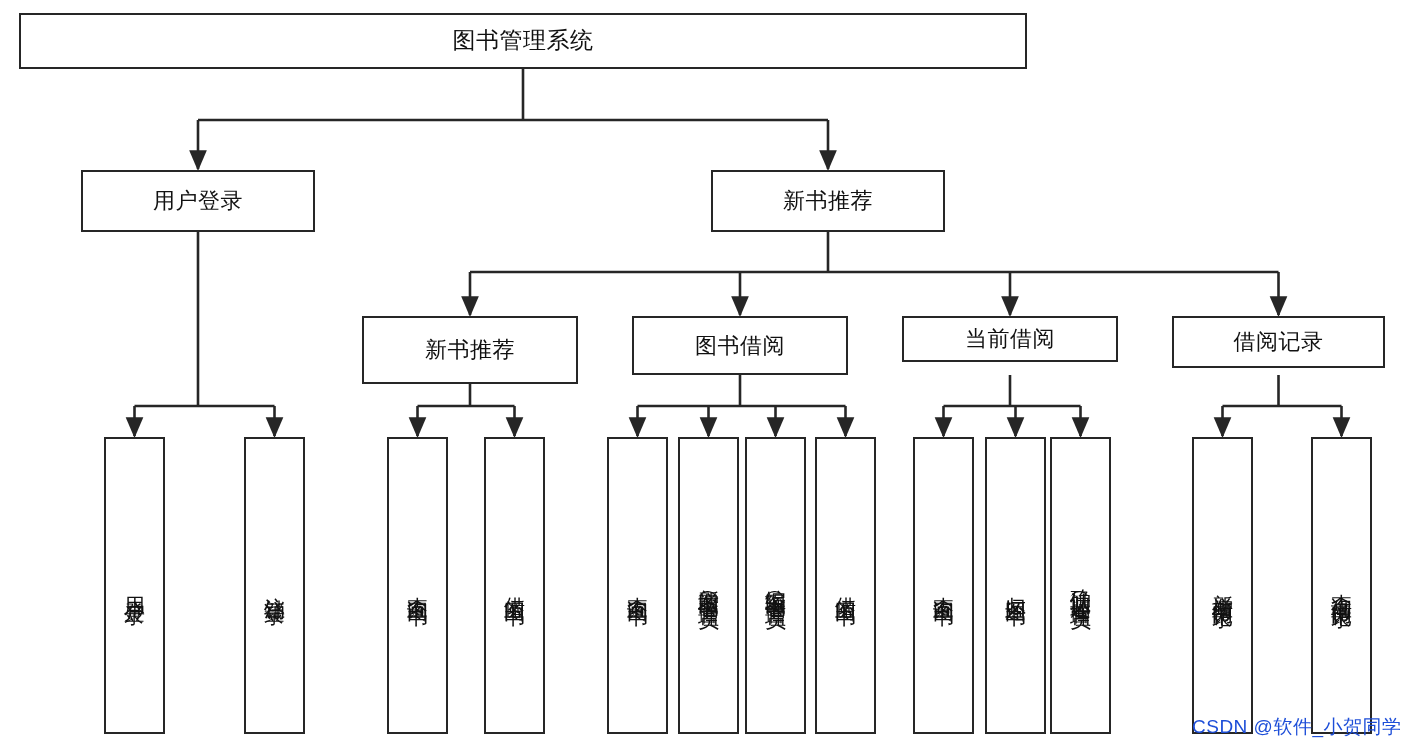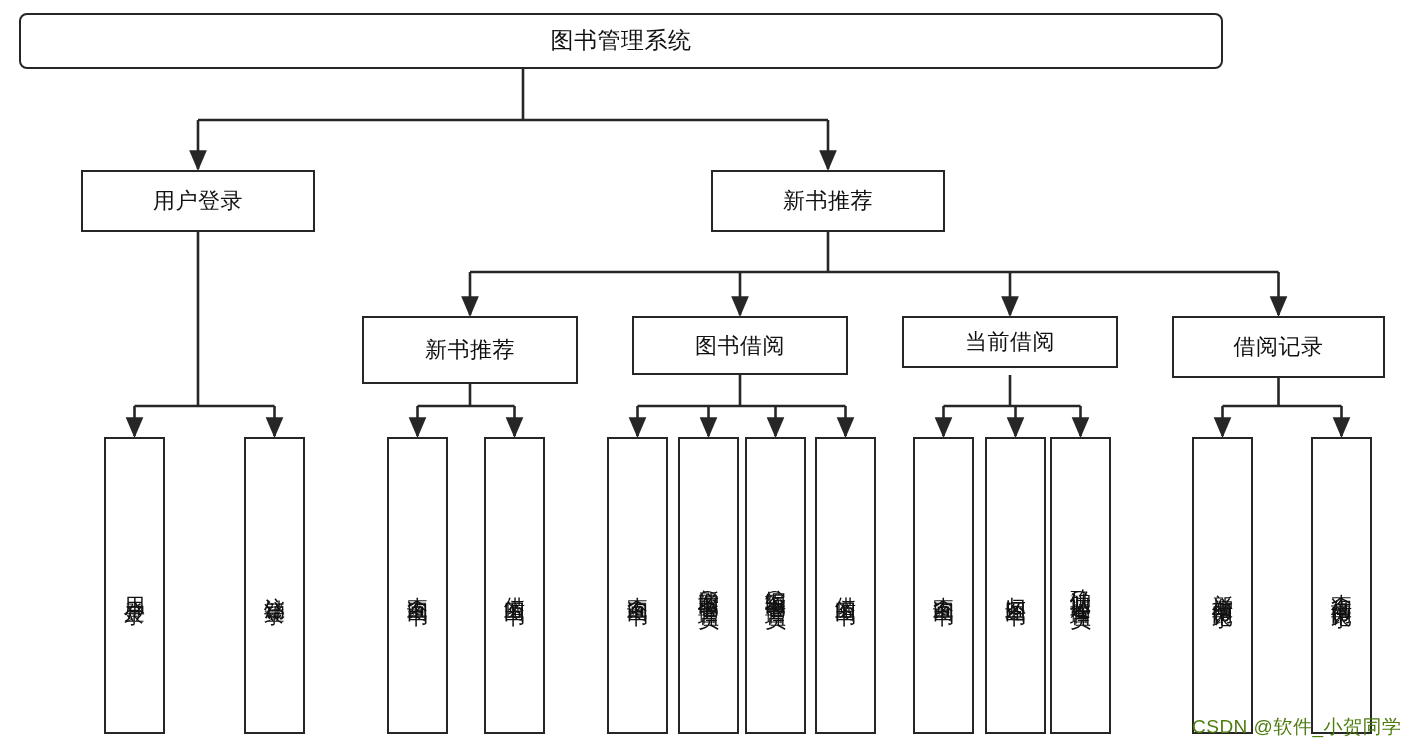--- a/index.html
+++ b/index.html
@@ -58,21 +58,21 @@
   .node.vert .node-label {
     writing-mode: vertical-rl;
     text-orientation: upright;
     font-size: 21px;
     line-height: 1.05;
     letter-spacing: 3px;
     white-space: nowrap;
   }
   .watermark {
     position: absolute;
-    color: #4d7c0f;
+    color: #1d4ed8;
     font-size: 19px;
     white-space: nowrap;
     letter-spacing: 0.5px;
     font-family: "Liberation Sans", "DejaVu Sans", sans-serif;
   }
 </style>
 </head>
 <body>
 
 <div id="diagram-root">
@@ -114,39 +114,39 @@
         <path d="M1015.5,406 L1015.5,436" marker-end="url(#arrowhead)"></path>
         <path d="M1080.5,406 L1080.5,436" marker-end="url(#arrowhead)"></path>
         <path d="M1278.5,375 L1278.5,406"></path>
         <path d="M1222.5,406 L1341.5,406"></path>
         <path d="M1222.5,406 L1222.5,436" marker-end="url(#arrowhead)"></path>
         <path d="M1341.5,406 L1341.5,436" marker-end="url(#arrowhead)"></path>
       </g>
   </svg>
 
   <div id="nodes-layer">
-      <div class="node horiz root" style="left: 19px; top: 13px; width: 1204px; height: 56px; border-radius: 8px;">
+      <div class="node horiz root" style="left: 19px; top: 13px; width: 1008px; height: 56px;">
         <span class="node-label">图书管理系统</span>
       </div>
       <div class="node horiz" style="left: 81px; top: 170px; width: 234px; height: 62px;">
         <span class="node-label">用户登录</span>
       </div>
       <div class="node horiz" style="left: 711px; top: 170px; width: 234px; height: 62px;">
         <span class="node-label">新书推荐</span>
       </div>
       <div class="node horiz" style="left: 362px; top: 316px; width: 216px; height: 68px;">
         <span class="node-label">新书推荐</span>
       </div>
       <div class="node horiz" style="left: 632px; top: 316px; width: 216px; height: 59px; align-items: center;">
         <span class="node-label">图书借阅</span>
       </div>
-      <div class="node horiz" style="left: 902px; top: 316px; width: 216px; height: 52px;">
+      <div class="node horiz" style="left: 902px; top: 316px; width: 216px; height: 46px;">
         <span class="node-label">当前借阅</span>
       </div>
-      <div class="node horiz" style="left: 1172px; top: 316px; width: 213px; height: 62px;">
+      <div class="node horiz" style="left: 1172px; top: 316px; width: 213px; height: 52px;">
         <span class="node-label">借阅记录</span>
       </div>
       <div class="node vert" style="left: 104px; top: 437px; width: 61px; height: 297px;">
         <span class="node-label">用户登录</span>
       </div>
       <div class="node vert" style="left: 244px; top: 437px; width: 61px; height: 297px;">
         <span class="node-label">注销登录</span>
       </div>
       <div class="node vert" style="left: 387px; top: 437px; width: 61px; height: 297px;">
         <span class="node-label">查询图书</span>

